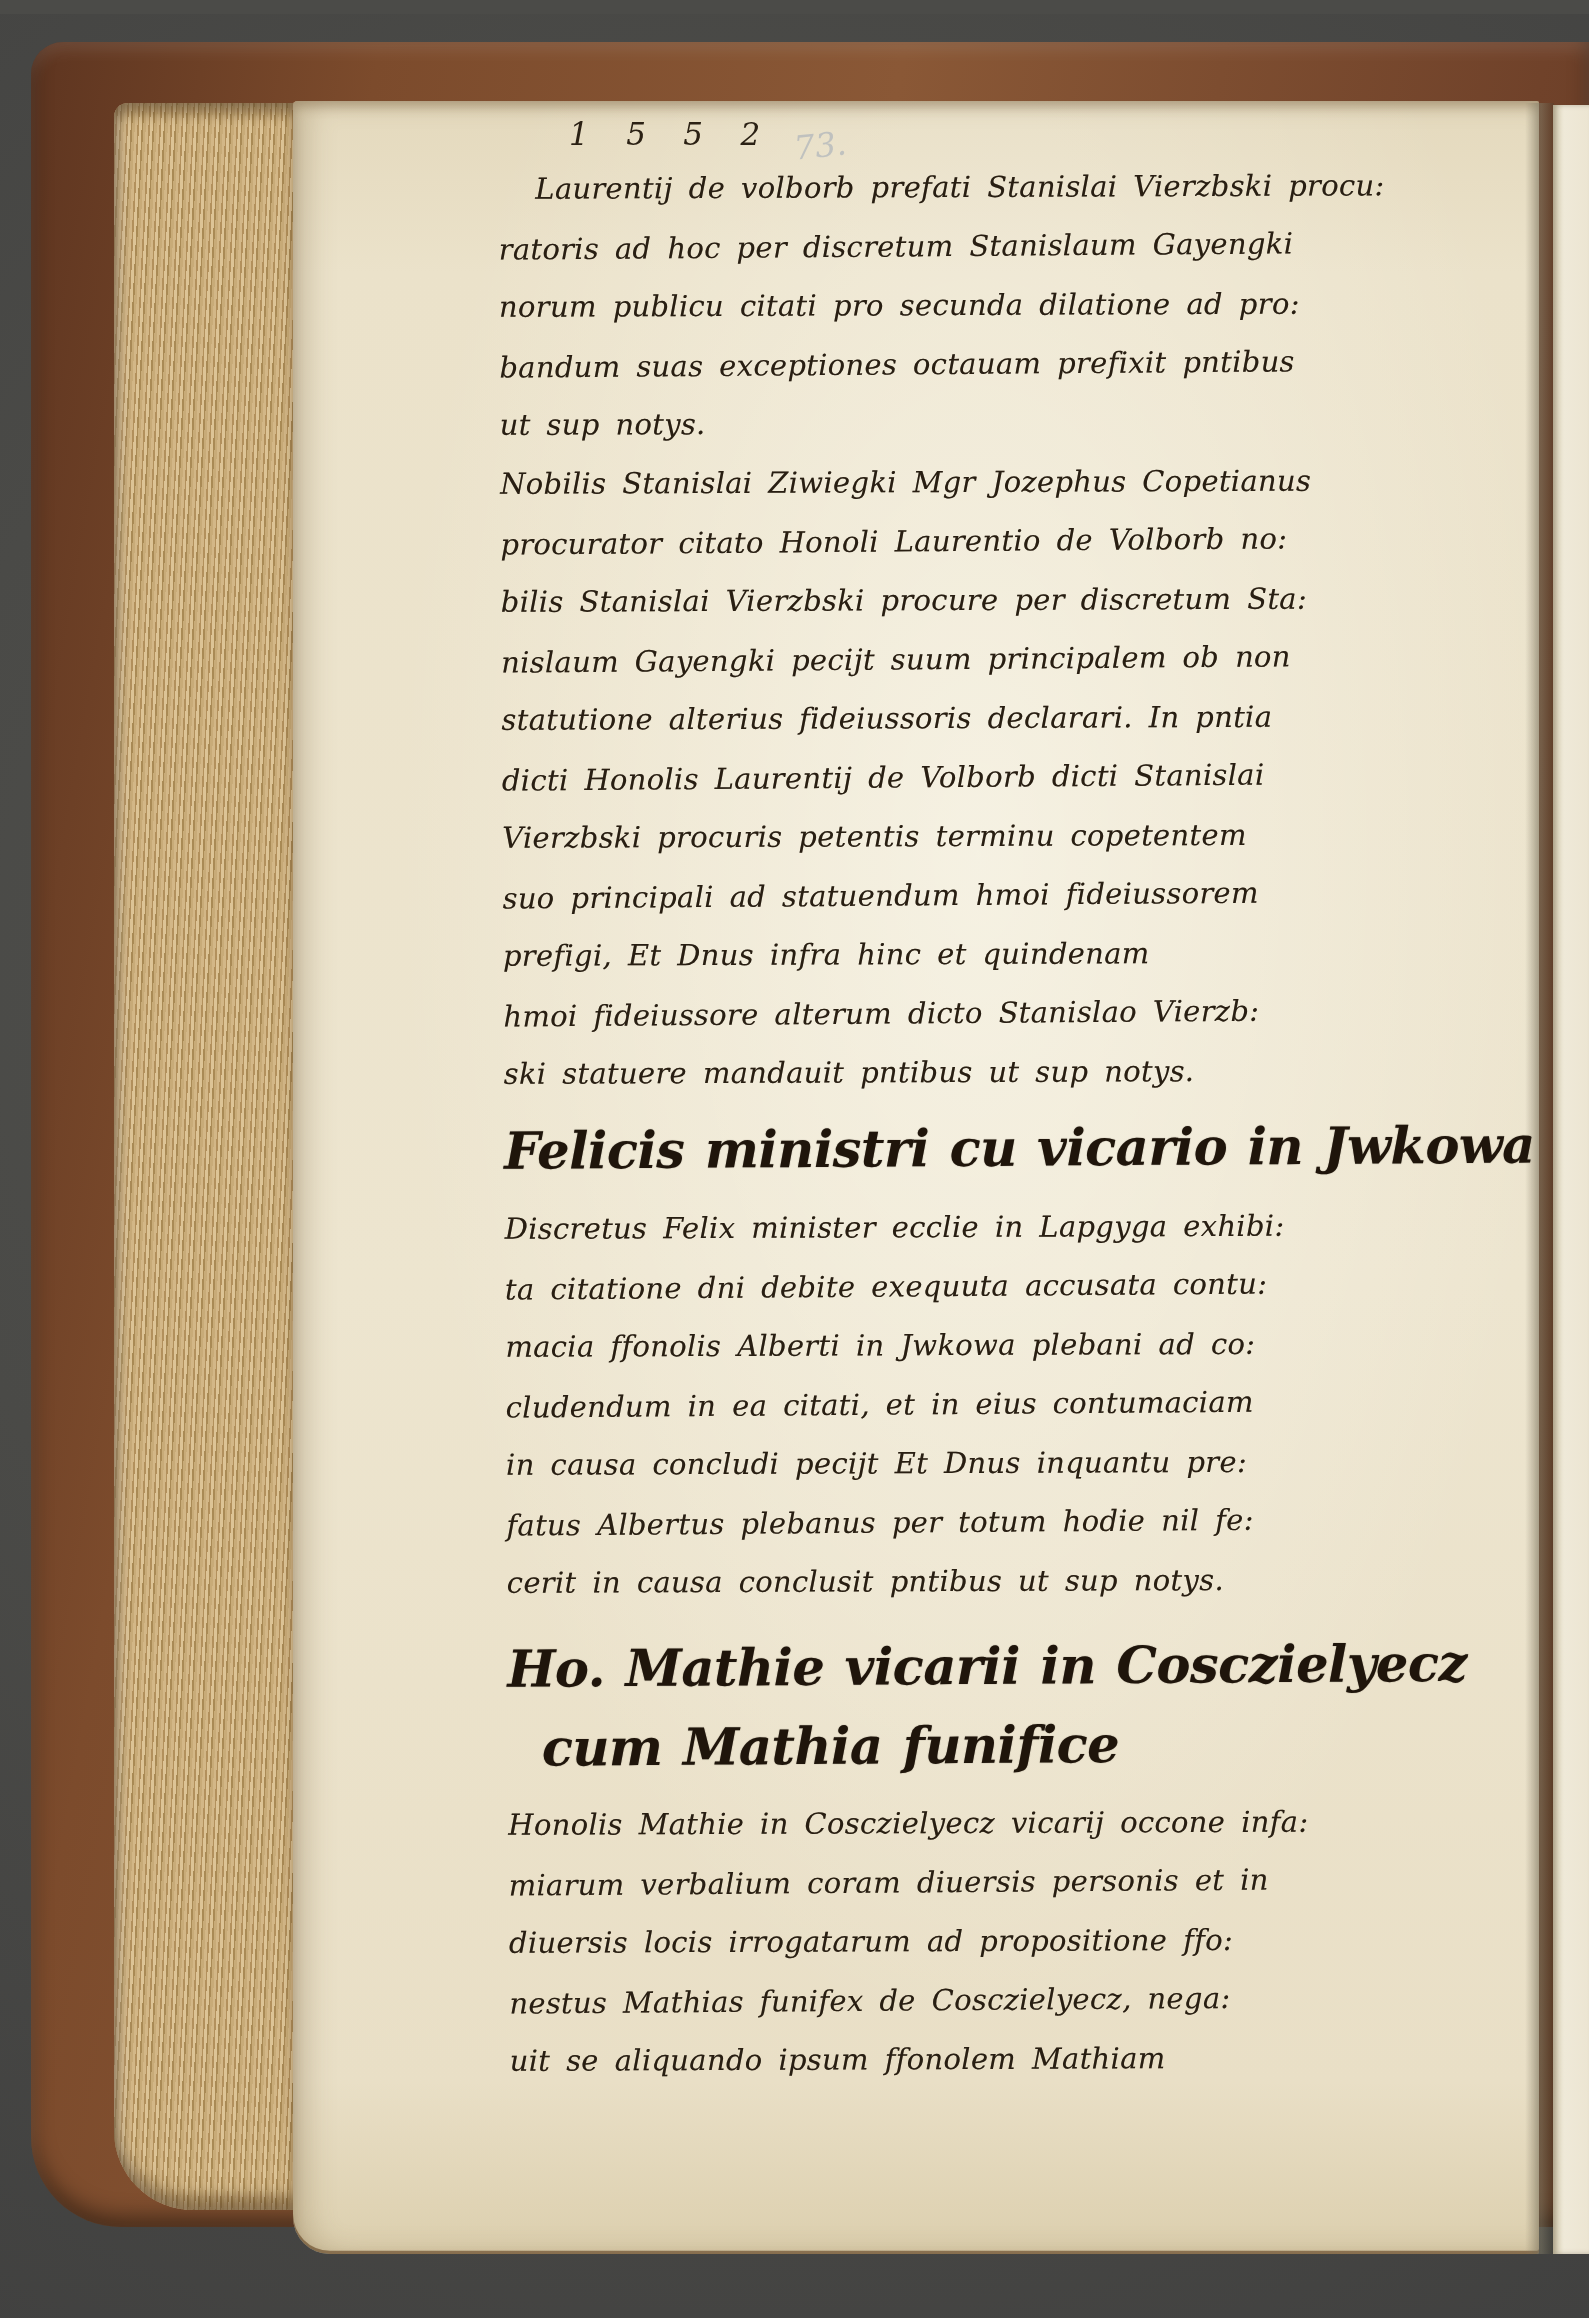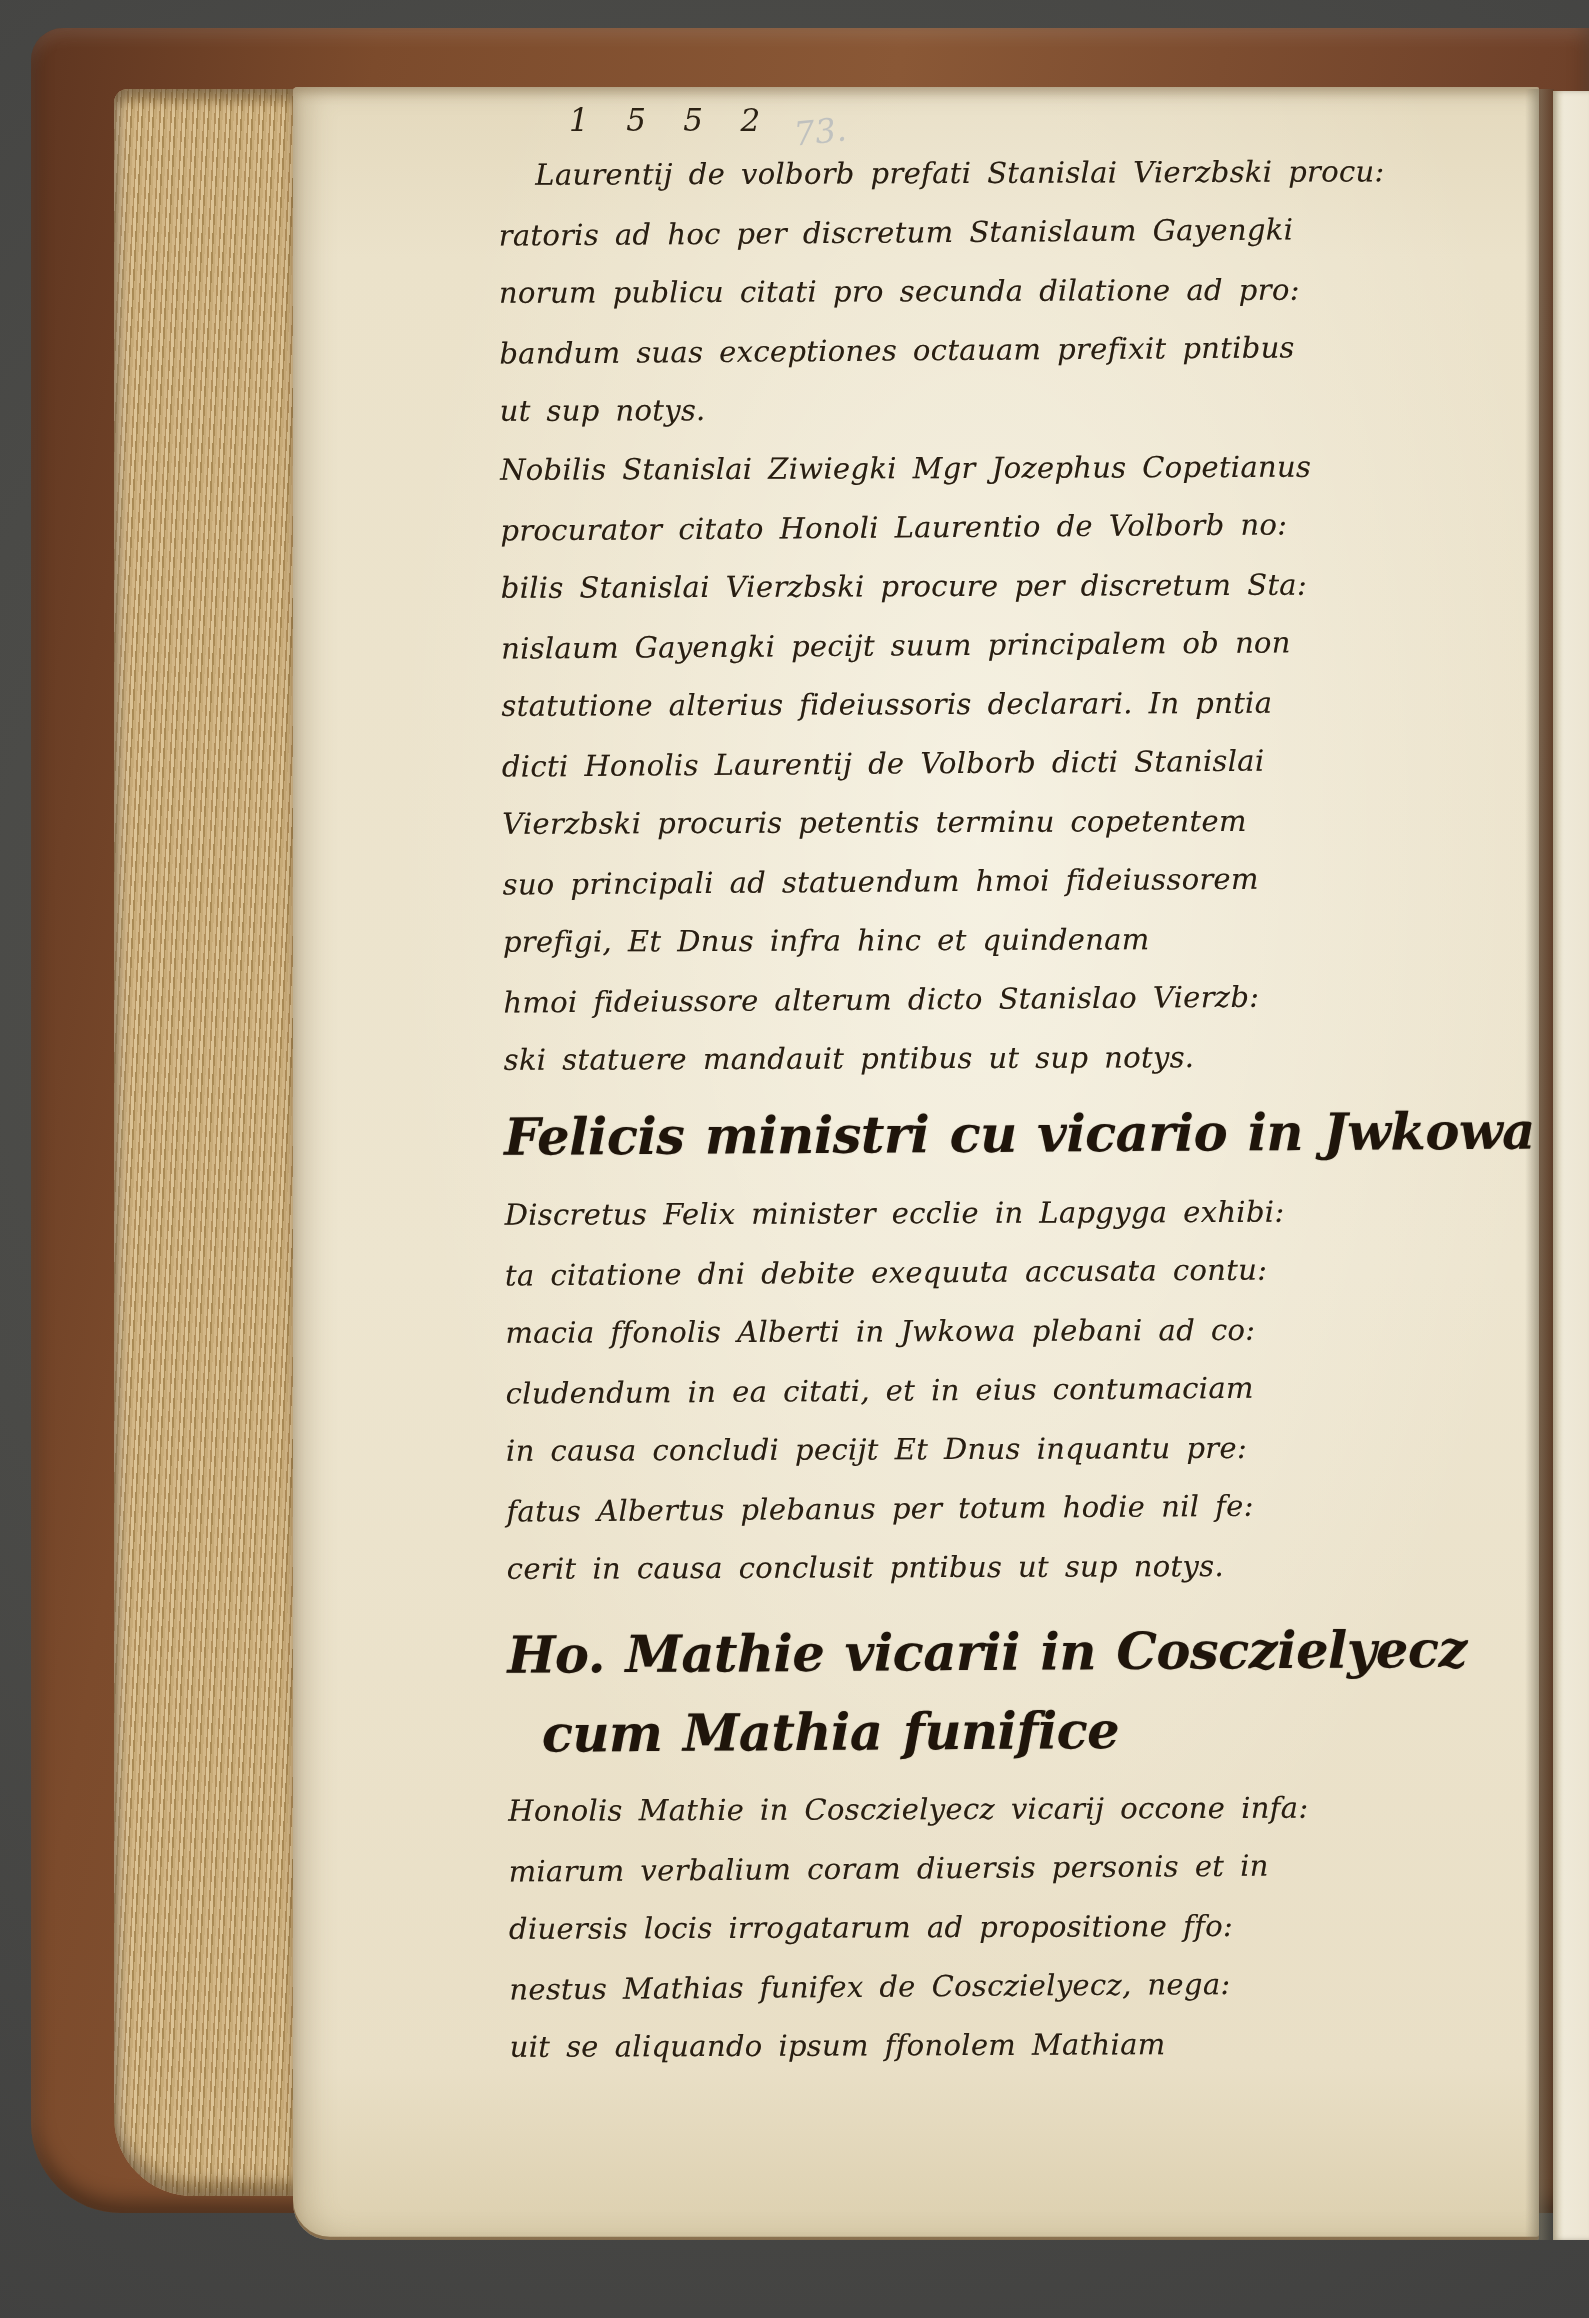--- a/index.html
+++ b/index.html
@@ -6,21 +6,21 @@
     --bg:#4b4b48; --leather:#7a4a2c; --edges:#c2a471;
     --page:#ebe2ca; --page2:#efe9d8; --ink:#261c11; --fol:#7d8fae;
   }
   html,body{margin:0;padding:0;}
   body{
     width:1590px;height:2319px;background:var(--bg);
     font-family:"DejaVu Serif","Liberation Serif",serif;
     overflow:hidden;position:relative;
   }
   #photo{position:absolute;inset:0;
-    background:radial-gradient(circle at 48% 42%, #53534f 0%, #4a4a47 55%, #414140 100%);}
+    background:radial-gradient(circle at 48% 42%, #53534f 0%, #4a4a47 55%, #414140 100%);margin-top:14px;}
   
   .leather{position:absolute;left:31px;top:27.6px;width:1559px;height:2185px;
     background:linear-gradient(100deg,#5e3520 0%,#7c4b2c 18%,#8a5836 45%,#70422a 78%,#5e371f 100%);
     border-radius:32px 0 0 90px;
     box-shadow:inset 0 7.4px 16px rgba(255,255,255,.12), inset 0 -10.6px 21px rgba(0,0,0,.45);}
   
   .page-edges{position:absolute;left:114px;top:89px;width:185px;height:2107px;
     background:repeating-linear-gradient(93deg,
       #d3b787 0 2.6px,#b2905c 2.6px 4.2px,#ddc496 4.2px 6.9px,#a98a55 6.9px 8.5px,#c8ab78 8.5px 11px);
     border-radius:13.8px 0 0 79px;

